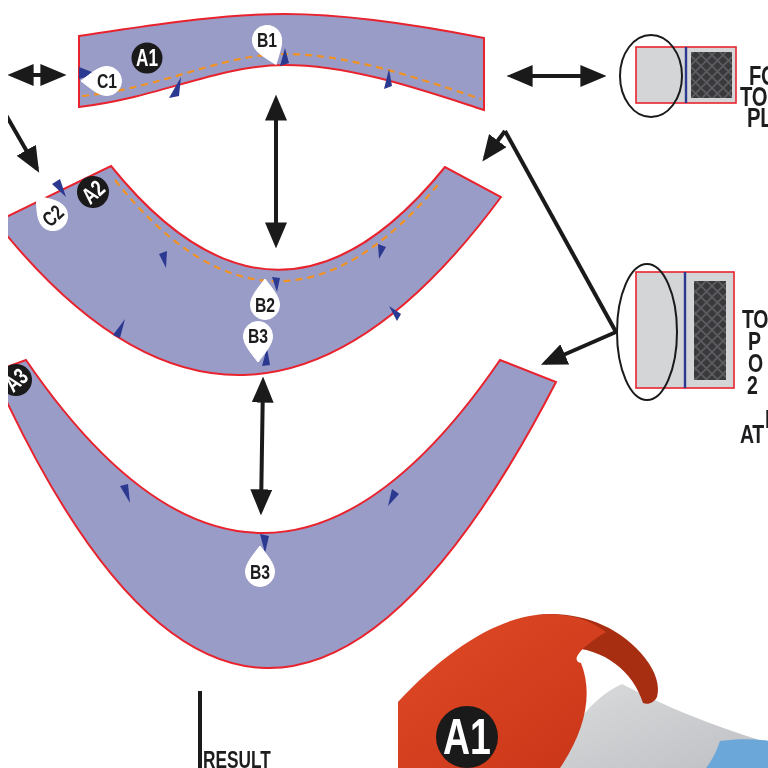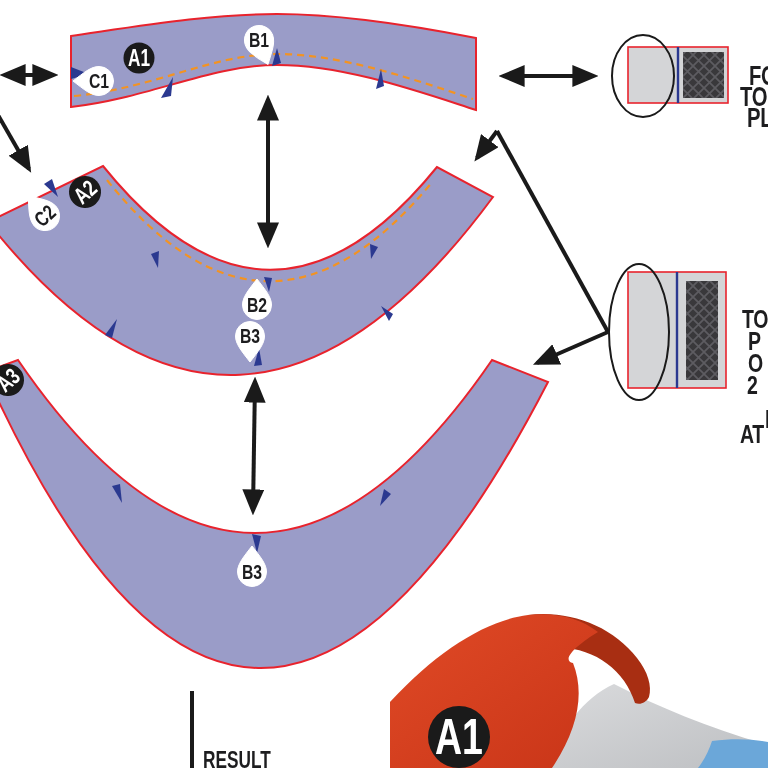--- a/index.html
+++ b/index.html
@@ -1,20 +1,20 @@
 <!DOCTYPE html>
 <html><head>
 <meta charset="utf-8">
 <style>
   html,body{margin:0;padding:0;}
   body{
     width:768px;height:768px;overflow:hidden;position:relative;
     background:#ffffff;font-family:"Liberation Sans",sans-serif;
   }
-  #stage{position:absolute;left:0;top:0;width:660px;height:768px;}
+  #stage{position:absolute;left:0;top:0;width:660px;height:768px;padding-left:8px;}
   svg text{font-family:"Liberation Sans",sans-serif;font-weight:bold;}
   .note{
     position:absolute;font-weight:bold;color:#1d1d1f;
     transform:scaleX(0.75);transform-origin:0 0;white-space:nowrap;
     line-height:1;letter-spacing:-0.5px;
   }
   .note-lg{font-size:27px;}
   .note-md{font-size:26px;}
   .note-result{font-size:23px;letter-spacing:0;}
 </style>

